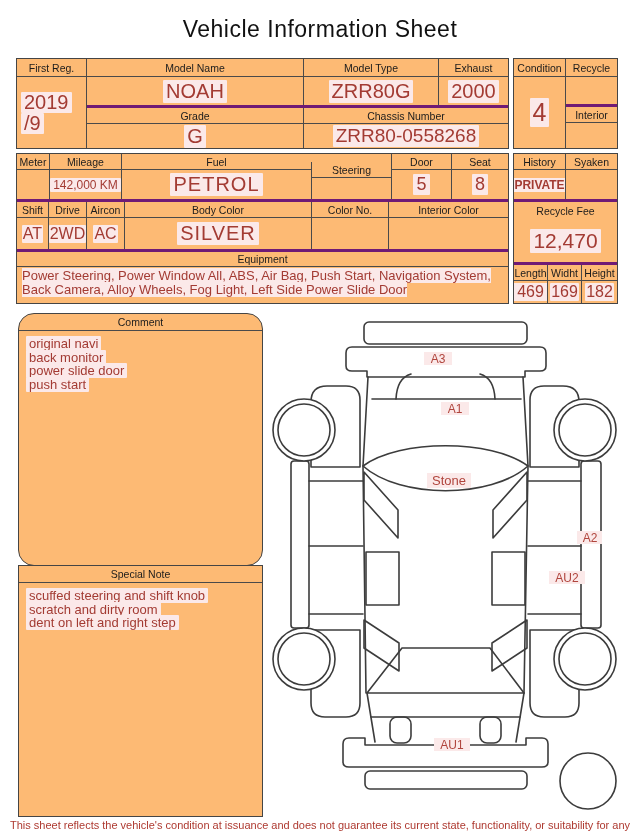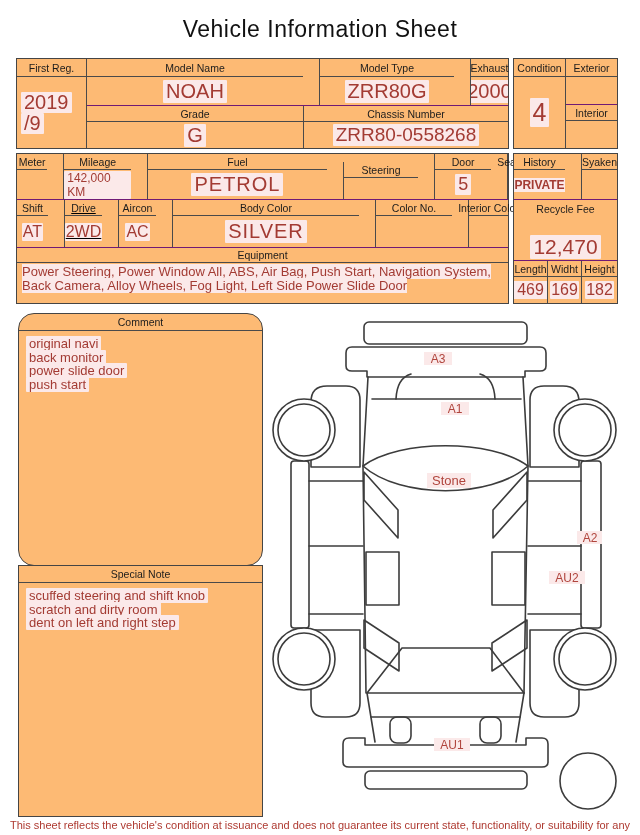--- a/index.html
+++ b/index.html
@@ -10,21 +10,21 @@
   .row { display:flex; }
   .col { display:flex; flex-direction:column; }
   .cell { display:flex; flex-direction:column; min-width:0; box-sizing:border-box; }
   .cell + .cell { border-left:1px solid #4a4a4a; }
   .clabel { border-bottom:1px solid #4a4a4a; font-size:10.5px; color:#1c1c1c;
             display:flex; align-items:center; justify-content:center; white-space:nowrap; }
   .lab17 { height:17px; } .lab15 { height:15px; }
   .cval { flex:1; display:flex; align-items:center; justify-content:center;
           color:#a33b33; overflow:hidden; }
   .hl { background:#fbe9e9; padding:0 3px; border-radius:1px; }
-  .bb { border-bottom:1px solid #701a75;gap:16px; }
+  .bb { border-bottom:3px solid #701a75; }
   .title { position:absolute; top:16px; left:0; width:100%; text-align:center;
            font-size:23px; font-weight:500; letter-spacing:0.5px; color:#111; }
   .noteblock { padding:6px 7px; font-size:13px; line-height:13.5px; color:#a33b33; }
   .noteblock div { margin-bottom:0; }
   .equip { flex:1; padding:2px 5px; font-size:13px; line-height:13.5px; color:#a33b33; }
   .equip span { background:#fbe9e9; -webkit-box-decoration-break:clone; box-decoration-break:clone; }
   .footer { position:absolute; top:819px; left:0; width:100%; text-align:center;
             font-size:11px; color:#ae3a31; }
   svg text { font-family:"Liberation Sans", sans-serif; fill:#b0453d; }
 </style>
@@ -82,21 +82,21 @@
   </div>
 
   <div class="box row" style="left:513px; top:58px; width:105px; height:91px;">
     <div class="cell" style="width:51px;">
       <div class="clabel lab17">Condition</div>
       <div class="cval" style="font-size:25px;">
           <span class="hl">4</span>
         </div>
     </div>
     <div class="cell" style="flex:1;">
-      <div class="clabel lab17">Exterior</div>
+      <div class="clabel lab17">Recycle</div>
       <div class="bb" style="height:27px;"></div>
       <div class="clabel lab15">Interior</div>
       <div style="flex:1;"></div>
     </div>
   </div>
 
   <div class="box col" style="left:16px; top:153px; width:493px; height:151px;">
     <div class="row bb" style="height:45px;">
       <div class="cell" style="width:32px;">
         <div class="clabel lab15">Meter</div>
@@ -131,21 +131,21 @@
           </div>
       </div>
     </div>
     <div class="row bb" style="height:47px;">
       <div class="cell" style="width:31px;">
         <div class="clabel lab15">Shift</div>
         <div class="cval" style="font-size:16px;">
             <span class="hl" style="padding:0 1px;">AT</span>
           </div>
       </div>
-      <div class="cell" style="width:38px;text-decoration:underline;">
+      <div class="cell" style="width:38px;">
         <div class="clabel lab15">Drive</div>
         <div class="cval" style="font-size:16px;">
             <span class="hl" style="padding:0 1px;">2WD</span>
           </div>
       </div>
       <div class="cell" style="width:38px;">
         <div class="clabel lab15">Aircon</div>
         <div class="cval" style="font-size:16px;">
             <span class="hl" style="padding:0 1px;">AC</span>
           </div>

